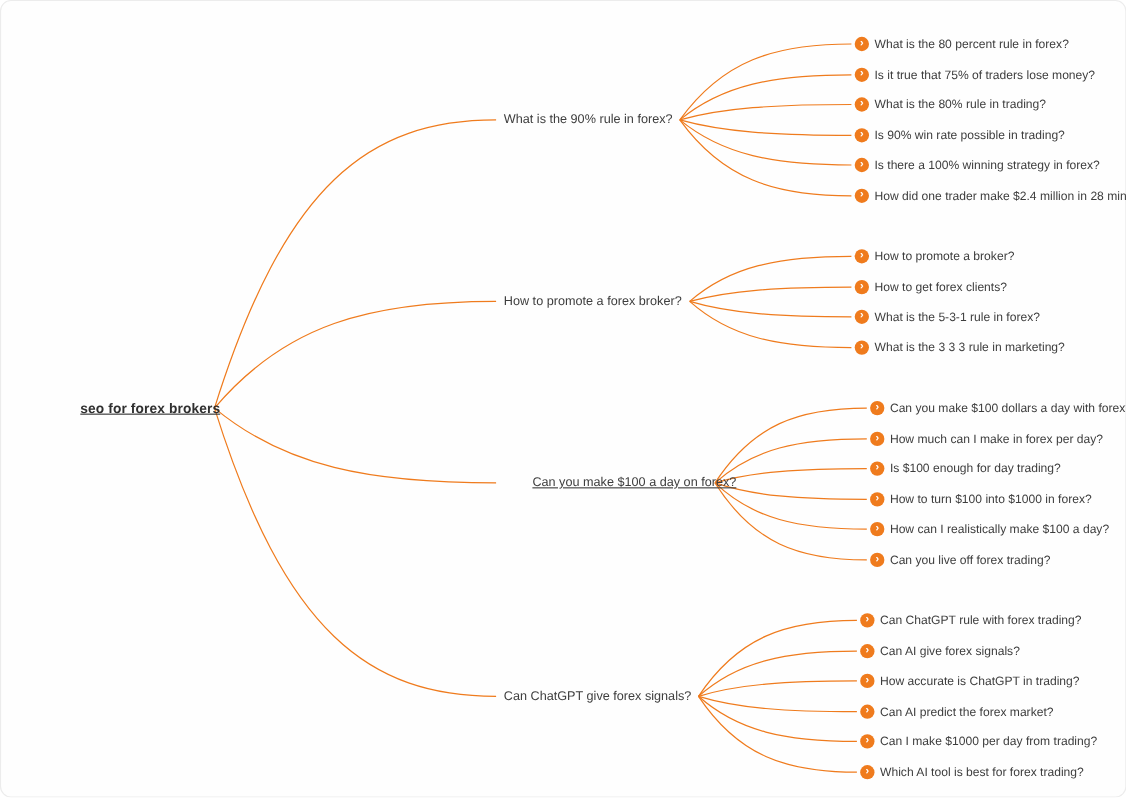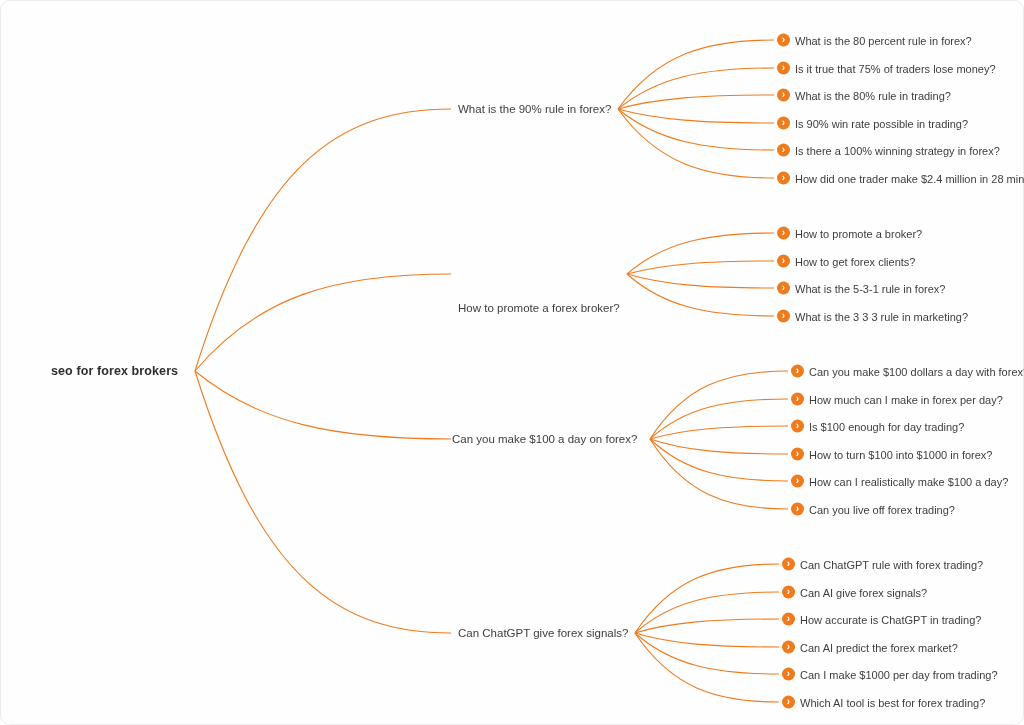--- a/index.html
+++ b/index.html
@@ -57,21 +57,21 @@
       <path d="M 649 438 C 683.5 470.76, 724.9 480, 787 480" fill="none" stroke="#ef7b1d" stroke-width="1.1"></path>
       <path d="M 649 438 C 683.5 492.6, 724.9 508, 787 508" fill="none" stroke="#ef7b1d" stroke-width="1.1"></path>
       <path d="M 194 370 C 258 574.36, 334.8 632, 450 632" fill="none" stroke="#ef7b1d" stroke-width="1.1"></path>
       <path d="M 634 632 C 670 578.18, 713.2 563, 778 563" fill="none" stroke="#ef7b1d" stroke-width="1.1"></path>
       <path d="M 634 632 C 670 600.02, 713.2 591, 778 591" fill="none" stroke="#ef7b1d" stroke-width="1.1"></path>
       <path d="M 634 632 C 670 621.08, 713.2 618, 778 618" fill="none" stroke="#ef7b1d" stroke-width="1.1"></path>
       <path d="M 634 632 C 670 642.92, 713.2 646, 778 646" fill="none" stroke="#ef7b1d" stroke-width="1.1"></path>
       <path d="M 634 632 C 670 663.98, 713.2 673, 778 673" fill="none" stroke="#ef7b1d" stroke-width="1.1"></path>
       <path d="M 634 632 C 670 685.82, 713.2 701, 778 701" fill="none" stroke="#ef7b1d" stroke-width="1.1"></path>
     </svg>
-  <div class="node root-node" id="root-node" style="left: 50px; top: 370px;">seo for forex brokers</div>
+  <div class="node root-node" id="root-node" style="left: 72px; top: 370px; text-decoration: underline;">seo for forex brokers</div>
 <div class="node branch-node" style="left: 457px; top: 108px; text-align: center;">What is the 90% rule in forex?</div>
     <div class="node leaf-node" style="left: 776px; top: 39px;">
       <span class="expand-icon" style="background: rgb(239, 123, 29);">›</span>
       <span class="leaf-label">What is the 80 percent rule in forex?</span>
     </div>
     <div class="node leaf-node" style="left: 776px; top: 67px;">
       <span class="expand-icon" style="background: rgb(239, 123, 29);">›</span>
       <span class="leaf-label">Is it true that 75% of traders lose money?</span>
     </div>
     <div class="node leaf-node" style="left: 776px; top: 94px;">
@@ -83,38 +83,38 @@
       <span class="leaf-label">Is 90% win rate possible in trading?</span>
     </div>
     <div class="node leaf-node" style="left: 776px; top: 149px;">
       <span class="expand-icon" style="background: rgb(239, 123, 29);">›</span>
       <span class="leaf-label">Is there a 100% winning strategy in forex?</span>
     </div>
     <div class="node leaf-node" style="left: 776px; top: 177px;">
       <span class="expand-icon" style="background: rgb(239, 123, 29);">›</span>
       <span class="leaf-label">How did one trader make $2.4 million in 28 minutes?</span>
     </div>
-    <div class="node branch-node" style="left: 457px; top: 273px; margin-top: 34px;">How to promote a forex broker?</div>
+    <div class="node branch-node" style="left: 457px; top: 273px;">How to promote a forex broker?</div>
     <div class="node leaf-node" style="left: 776px; top: 232px;">
       <span class="expand-icon" style="background: rgb(239, 123, 29);">›</span>
       <span class="leaf-label">How to promote a broker?</span>
     </div>
     <div class="node leaf-node" style="left: 776px; top: 260px;">
       <span class="expand-icon" style="background: rgb(239, 123, 29);">›</span>
       <span class="leaf-label">How to get forex clients?</span>
     </div>
     <div class="node leaf-node" style="left: 776px; top: 287px;">
       <span class="expand-icon" style="background: rgb(239, 123, 29);">›</span>
       <span class="leaf-label">What is the 5-3-1 rule in forex?</span>
     </div>
     <div class="node leaf-node" style="left: 776px; top: 315px;">
       <span class="expand-icon" style="background: rgb(239, 123, 29);">›</span>
       <span class="leaf-label">What is the 3 3 3 rule in marketing?</span>
     </div>
-    <div class="node branch-node" style="left: 451px; top: 438px;">Can you make $100 a day on forex?</div>
+    <div class="node branch-node" style="left: 483px; top: 438px; text-decoration: underline;">Can you make $100 a day on forex?</div>
     <div class="node leaf-node" style="left: 790px; top: 370px;">
       <span class="expand-icon" style="background: rgb(239, 123, 29);">›</span>
       <span class="leaf-label">Can you make $100 dollars a day with forex?</span>
     </div>
     <div class="node leaf-node" style="left: 790px; top: 398px;">
       <span class="expand-icon" style="background: rgb(239, 123, 29);">›</span>
       <span class="leaf-label">How much can I make in forex per day?</span>
     </div>
     <div class="node leaf-node" style="left: 790px; top: 425px;">
       <span class="expand-icon" style="background: rgb(239, 123, 29);">›</span>

